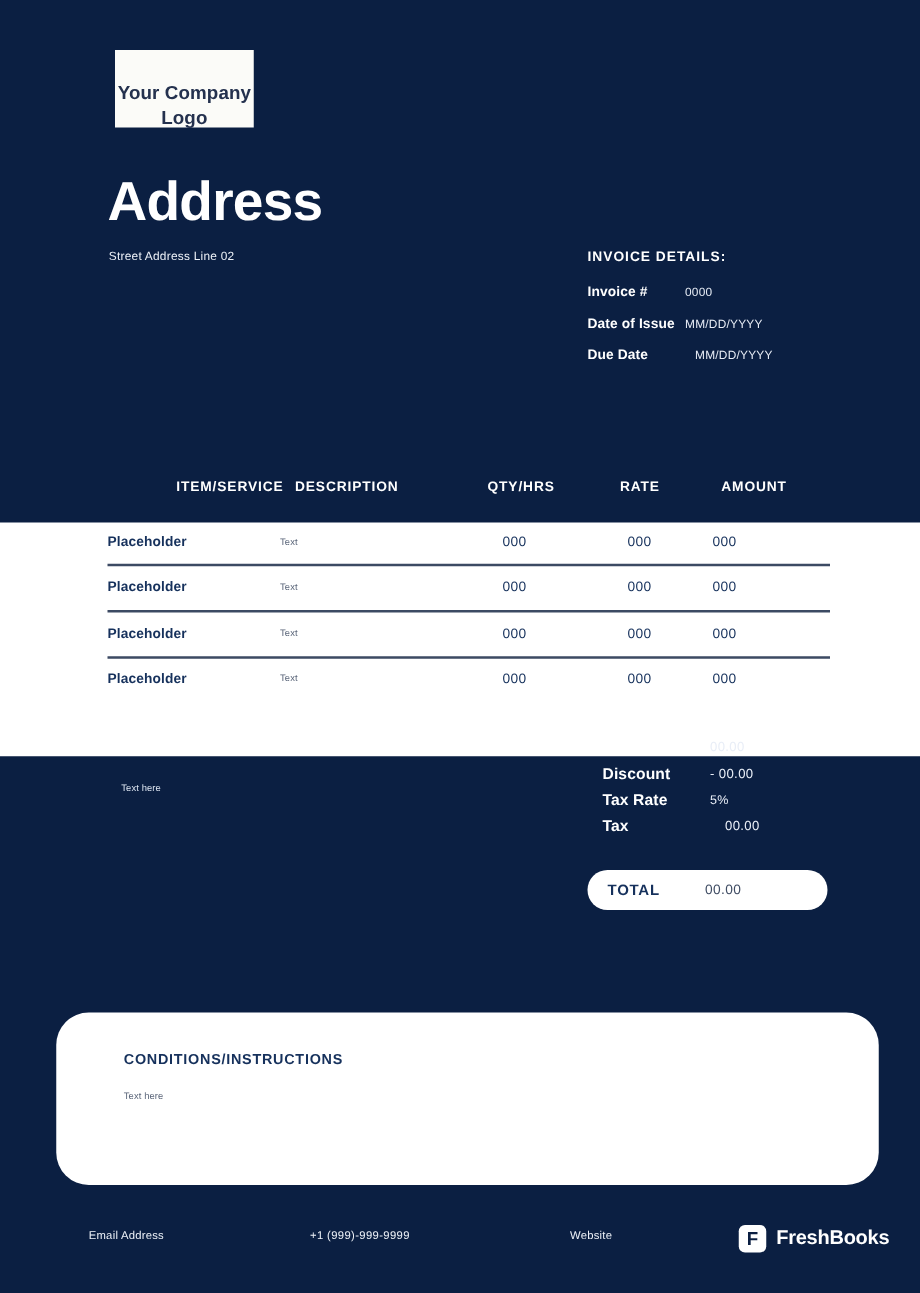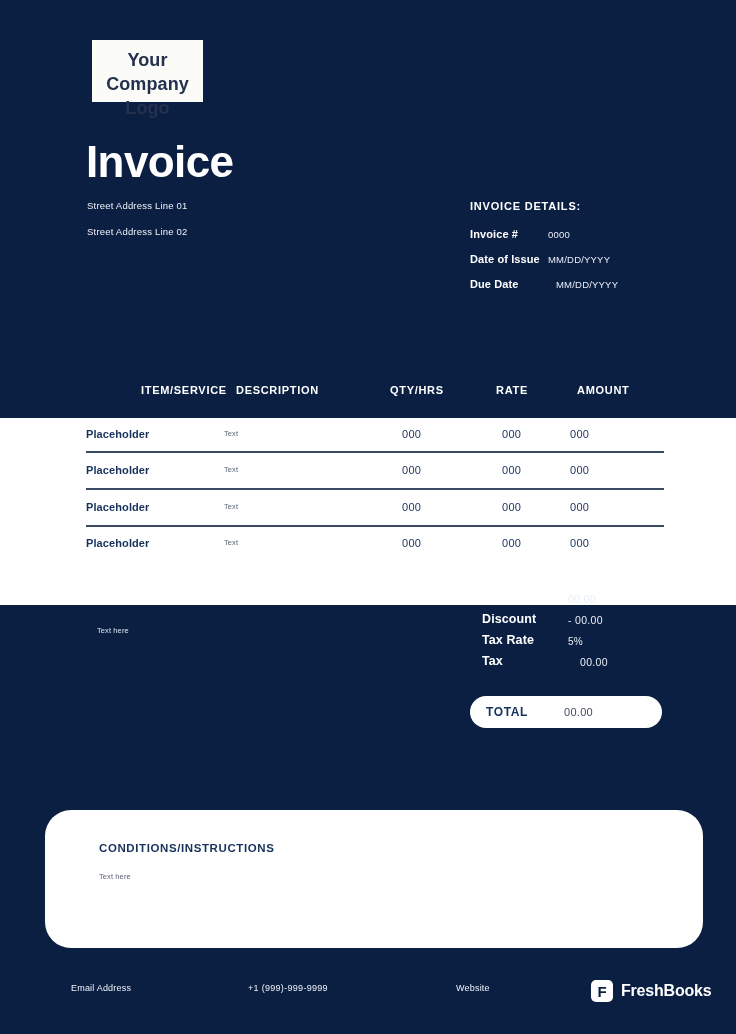--- a/index.html
+++ b/index.html
@@ -29,21 +29,21 @@
     width: 111px;
     height: 62px;
     background: #fbfbf8;
     display: flex;
     align-items: center;
     justify-content: center;
     text-align: center;
   }
   .logo-box span {
     color: #24314e;
-    font-size: 18px;
+    font-size: 15px;
     font-weight: bold;
     line-height: 1.32;
     letter-spacing: 0.1px;
     margin-top: 28px;
   }
 
   
   .invoice-title {
     position: absolute;
     left: 86px;
@@ -206,21 +206,21 @@
 
   
   .totals-block {
     position: absolute;
     left: 482px;
     top: 591px;
     width: 200px;
   }
   .totals-row {
     display: flex;
-    align-items: flex-end;
+    align-items: center;
     margin-bottom: 7px;
   }
   .totals-label {
     width: 86px;
     flex: 0 0 86px;
     font-size: 12.5px;
     font-weight: bold;
     letter-spacing: 0.1px;
   }
   .totals-value {
@@ -342,24 +342,23 @@
 </style>
 </head>
 <body>
 
 <div class="page">
 
   <div class="logo-box">
     <span><span>Your Company</span><br><span>Logo</span></span>
   </div>
 
-  <div class="invoice-title">Invoice</div>
+  <div class="invoice-title">Address</div>
 
   <div class="billed-block">
-    <div class="billed-line">Street Address Line 01</div>
     <div class="billed-line">Street Address Line 02</div>
   </div>
 
   <div class="details-block">
     <div class="details-heading">INVOICE DETAILS:</div>
     <div class="details-row">
       <div class="details-label">Invoice #</div>
       <div class="details-value">0000</div>
     </div>
     <div class="details-row">

